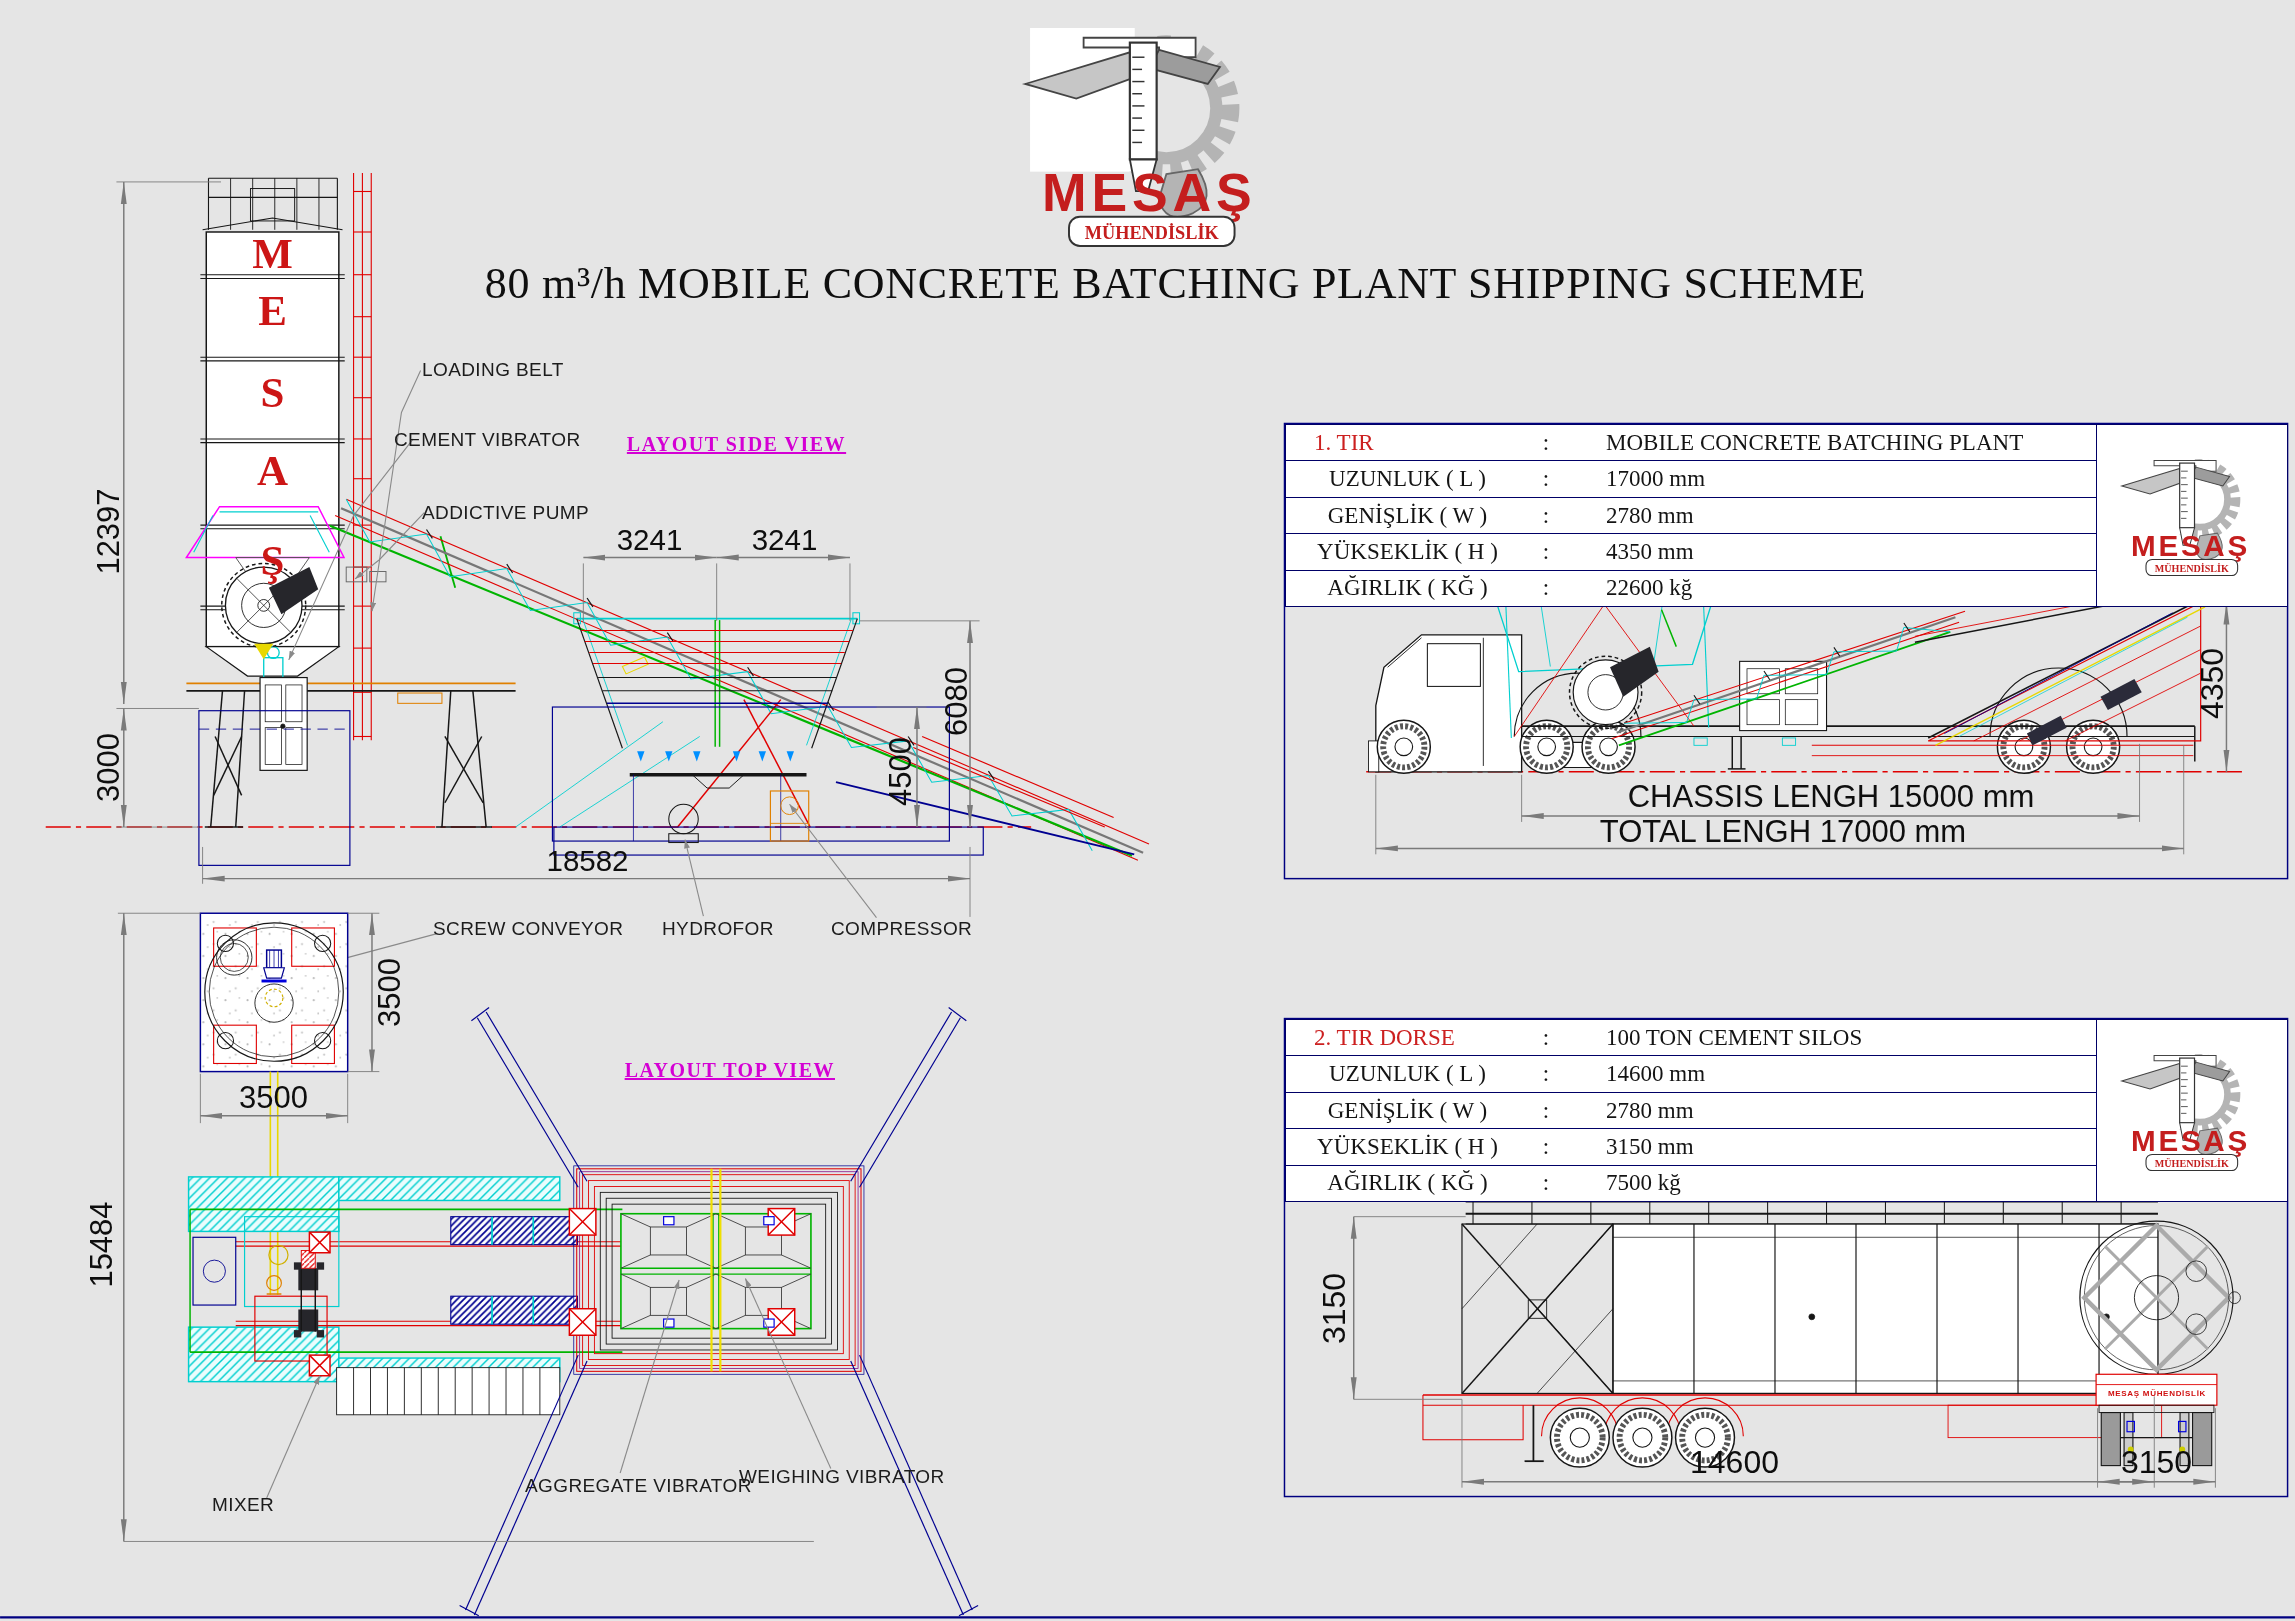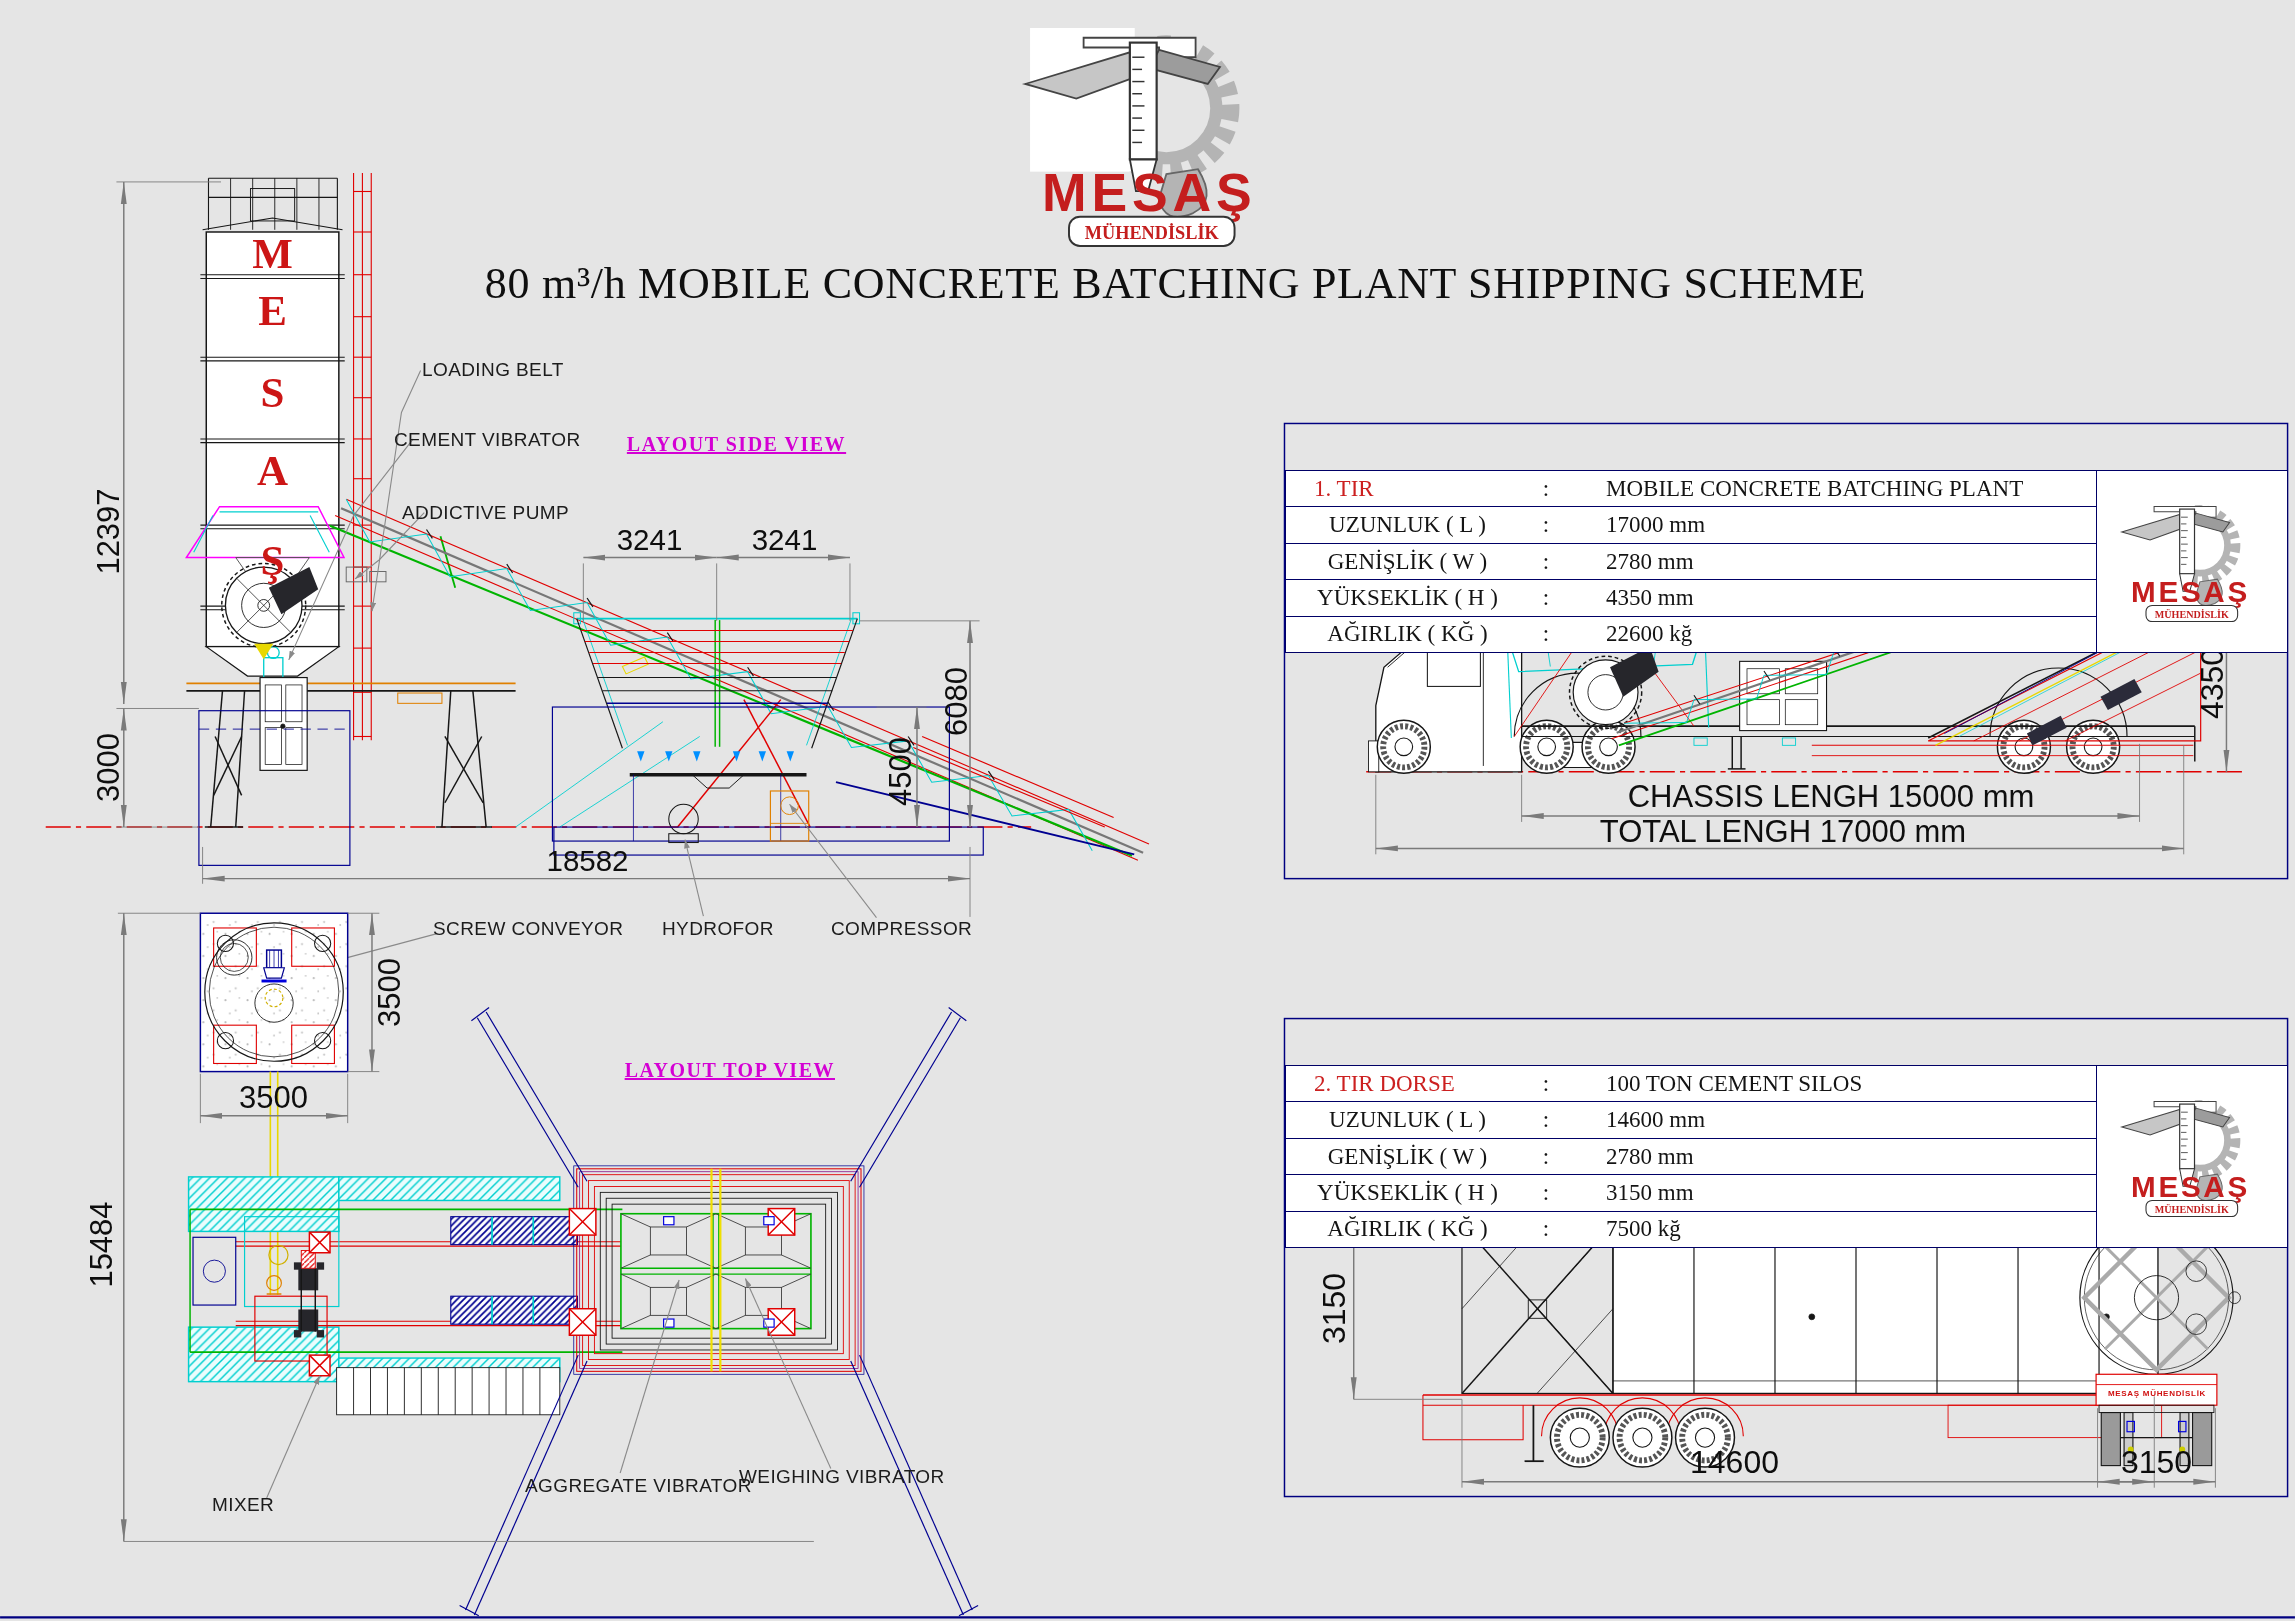--- a/index.html
+++ b/index.html
@@ -10,21 +10,21 @@
   .title{position:absolute;left:12px;top:258px;width:2295px;text-align:center;padding-left:32px;box-sizing:border-box;
          font-family:"Liberation Serif",serif;font-size:44px;color:#0f0f0f;letter-spacing:0.7px;white-space:nowrap;}
   .viewhead{position:absolute;font-family:"Liberation Serif",serif;font-weight:bold;color:#d400d4;
             font-size:20px;letter-spacing:1.5px;white-space:nowrap;text-decoration:underline;}
   .lbl{position:absolute;font-size:19px;color:#1c1c1c;white-space:nowrap;letter-spacing:0.4px;}
   .dimbox{position:absolute;display:flex;align-items:center;justify-content:center;
           font-family:"Liberation Sans",sans-serif;color:#0e0e0e;white-space:nowrap;font-size:29.5px;}
   .rot{transform:rotate(-90deg);}
   .sletter{position:absolute;left:206px;width:133px;text-align:center;font-family:"Liberation Serif",serif;
            font-weight:bold;color:#cc1616;font-size:43px;line-height:1;}
-  .spec{position:absolute;left:1285px;width:1003px;border:1.5px solid #000066;background:#fff;display:flex;box-sizing:border-box;margin-top:46px;}
+  .spec{position:absolute;left:1285px;width:1003px;border:1.5px solid #000066;background:#fff;display:flex;box-sizing:border-box;}
   .spec .rows{width:810px;display:flex;flex-direction:column;}
   .spec .row{flex:1;display:grid;grid-template-columns:243px 34px 1fr;align-items:center;
              border-bottom:1.5px solid #000066;font-family:"Liberation Serif",serif;font-size:23px;color:#141414;}
   .spec .row:last-child{border-bottom:none;}
   .spec .row .l{text-align:center;}
   .spec .row.hdr .l{text-align:left;padding-left:28px;color:#cc2020;}
   .spec .row .s{text-align:center;}
   .spec .row .v{padding-left:43px;}
   .spec .logo-cell{flex:1;border-left:1.5px solid #000066;display:flex;align-items:center;justify-content:center;}
   .logo-slot svg{display:block;}
@@ -727,21 +727,21 @@
   <div class="sletter" style="top:289px;">E</div>
   <div class="sletter" style="top:371px;">S</div>
   <div class="sletter" style="top:449px;">A</div>
   <div class="sletter" style="top:539px;">Ş</div>
 
   <div class="viewhead" style="left:626px;top:433px;width:221px;text-align:center;">LAYOUT SIDE VIEW</div>
   <div class="viewhead" style="left:614px;top:1059px;width:221px;text-align:right;">LAYOUT TOP VIEW</div>
 
   <div class="lbl" style="left:422px;top:359px;">LOADING BELT</div>
   <div class="lbl" style="left:394px;top:429px;">CEMENT VIBRATOR</div>
-  <div class="lbl" style="left:402px;top:502px;text-align:center;">ADDICTIVE PUMP</div>
+  <div class="lbl" style="left:422px;top:502px;text-align:center;">ADDICTIVE PUMP</div>
   <div class="lbl" style="left:433px;top:918px;">SCREW CONVEYOR</div>
   <div class="lbl" style="left:662px;top:918px;">HYDROFOR</div>
   <div class="lbl" style="left:831px;top:918px;">COMPRESSOR</div>
   <div class="lbl" style="left:212px;top:1494px;">MIXER</div>
   <div class="lbl" style="left:525px;top:1475px;">AGGREGATE VIBRATOR</div>
   <div class="lbl" style="left:739px;top:1460px;margin-top:6px;">WEIGHING VIBRATOR</div>
 
   <div class="dimbox rot" style="left:35px;top:514px;width:147px;height:35px;font-size:31px;">12397</div>
   <div class="dimbox rot" style="left:35px;top:750px;width:147px;height:35px;font-size:31px;">3000</div>
   <div class="dimbox" style="left:576px;top:522px;width:147px;height:35px;">3241</div>

